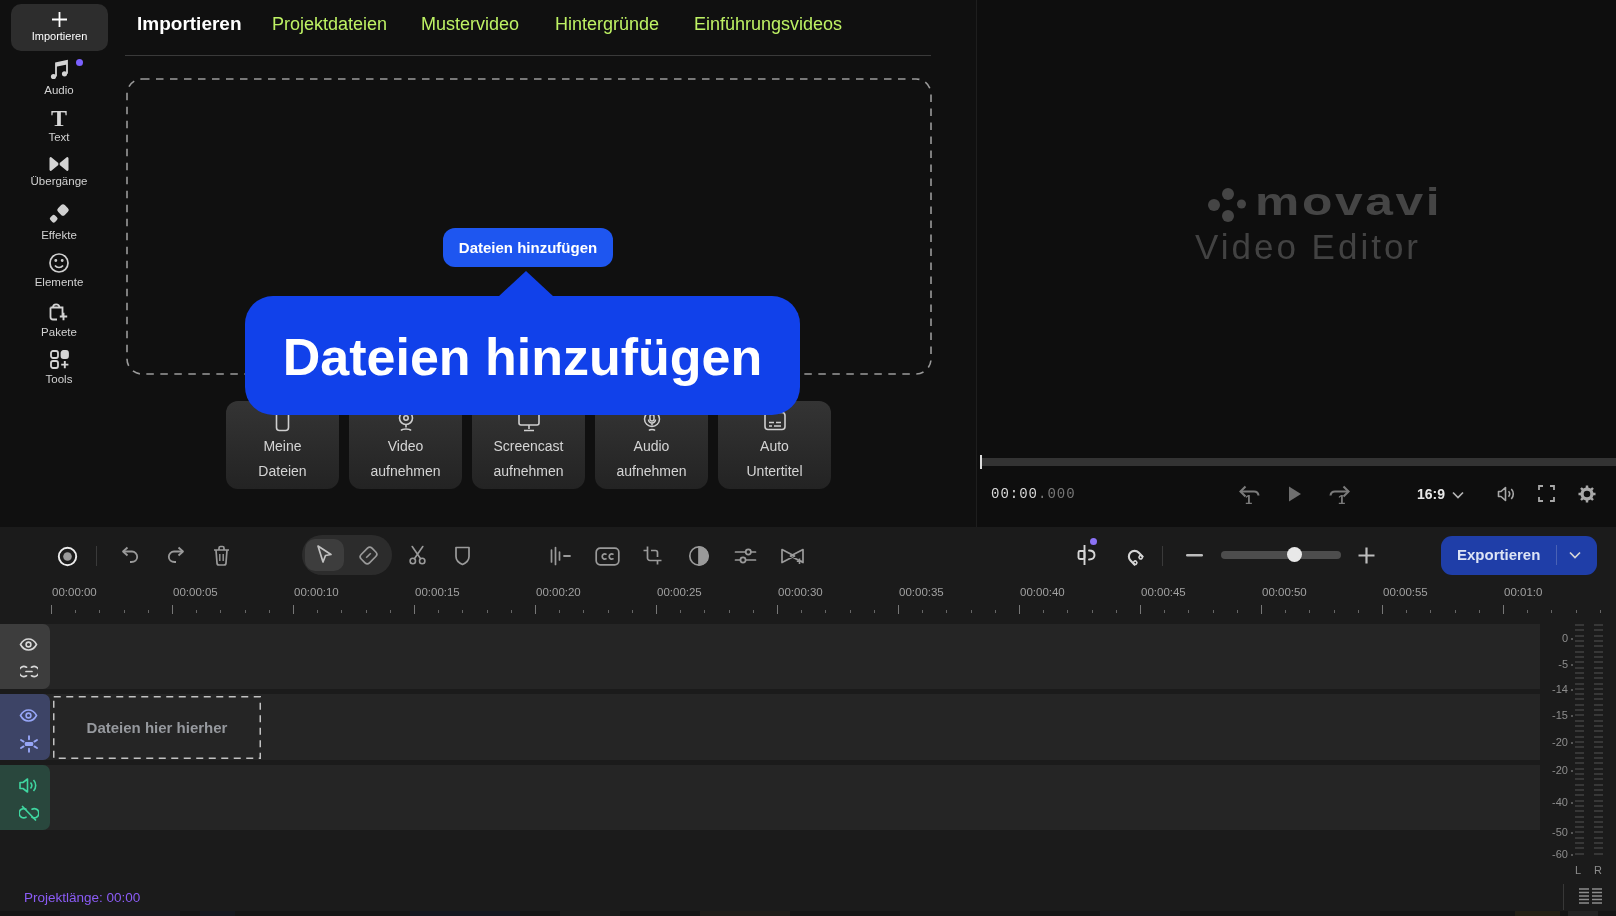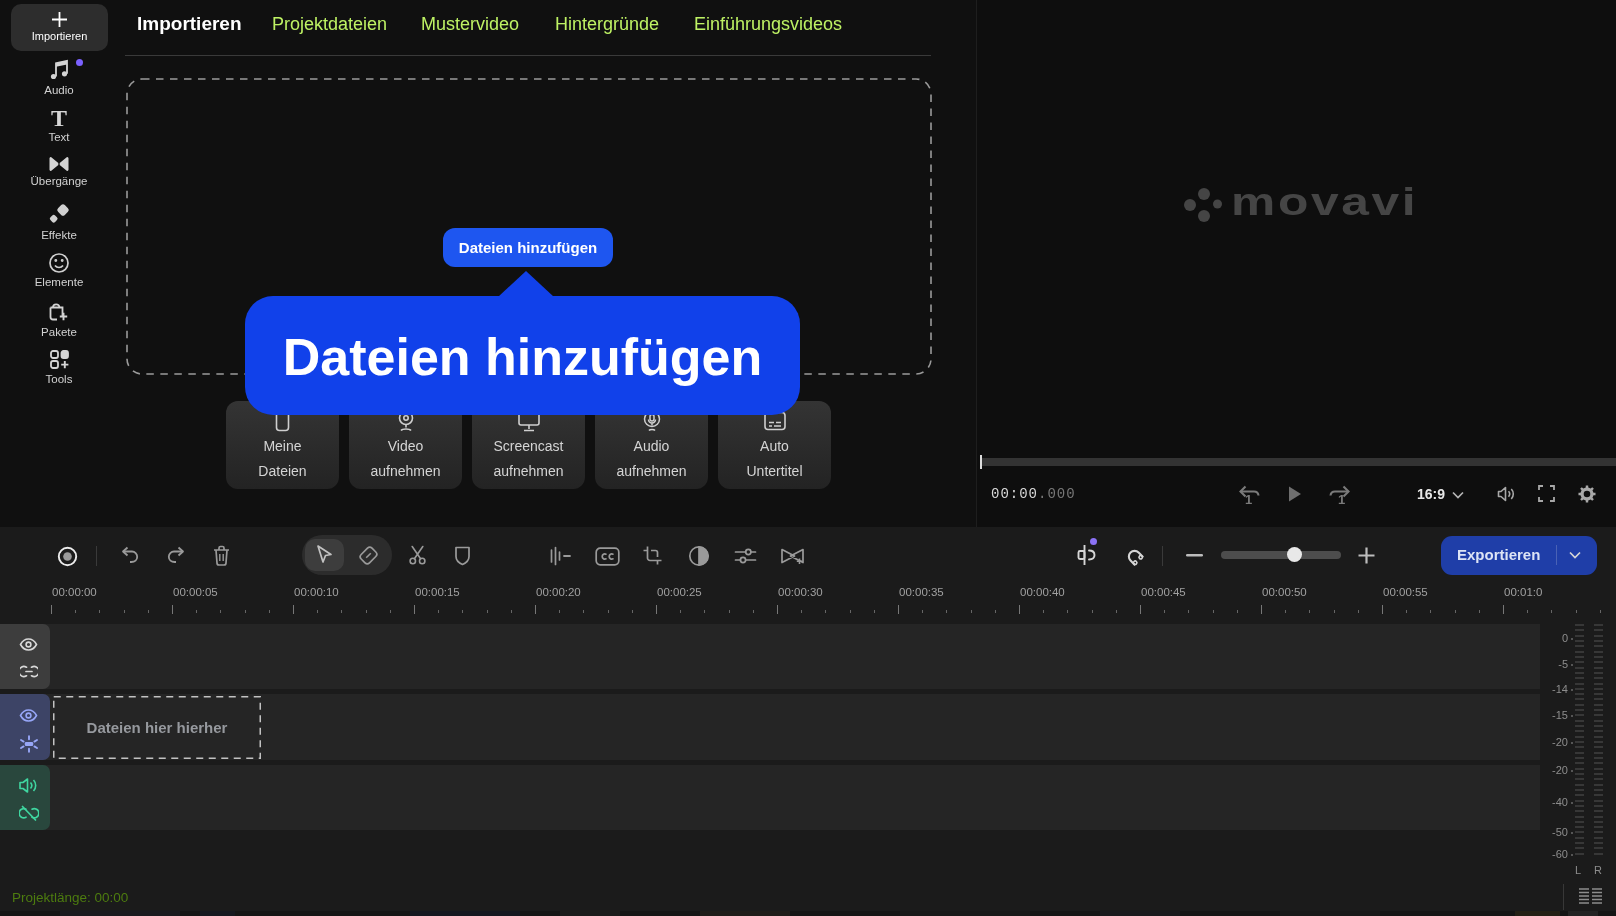--- a/index.html
+++ b/index.html
@@ -40,21 +40,21 @@
 
   
   #pbar { position:absolute; left:980px; top:458px; width:636px; height:8px; background:#333333; }
   #pbar .tick { position:absolute; left:0; top:-3px; width:2px; height:14px; background:#dcdcdc; }
   #timecode { position:absolute; left:991px; top:486px; font-family:"Liberation Mono", monospace; font-size:14px; letter-spacing:1px; color:#d8d8d8; }
   #timecode .ms { color:#777; }
   .pctl { position:absolute; top:485px; }
   #ratio { position:absolute; left:1417px; top:486px; color:#e8e8e8; font-size:14px; font-weight:bold; }
 
   
-  #logo { position:absolute; left:976px; top:180px; width:640px; text-align:center; color:#4a4a4a; }
+  #logo { position:absolute; left:976px; top:180px; width:640px; text-align:center; color:#4a4a4a;padding-left:24px; }
 
   
   #bottom { position:absolute; left:0; top:527px; width:1616px; height:389px; background:#1b1b1b; }
   .tb { position:absolute; top:542px; }
   #pillgrp { position:absolute; left:302px; top:535px; width:90px; height:40px; background:#2c2c2c; border-radius:20px; }
   #pillsel { position:absolute; left:3px; top:4px; width:39px; height:32px; background:#3d3d3d; border-radius:10px; }
 
   
   #zslider { position:absolute; left:1221px; top:551px; width:120px; height:8px; background:#4d4d4d; border-radius:4px; }
   #zthumb { position:absolute; left:66px; top:-4px; width:15px; height:15px; background:#e8e8e8; border-radius:50%; }
@@ -70,21 +70,21 @@
   
   .trow { position:absolute; left:0; width:1540px; background:#252525; }
   .thead { position:absolute; left:0; width:50px; border-radius:0 7px 7px 0; }
 
   #dropclip { position:absolute; left:53px; top:696px; width:208px; height:63px; }
   #dropclip .t { position:absolute; left:0; top:23px; width:100%; text-align:center; color:#96999e; font-size:15px; font-weight:bold; }
 
   
   .mlabel { position:absolute; font-size:11px; color:#8d8d8d; text-align:right; width:20px; }
   .mdot { position:absolute; width:2px; height:2px; background:#555; }
-  #projlen { position:absolute; left:12px; top:890px; color:#4d7c0f; font-size:13.5px; }
+  #projlen { position:absolute; left:24px; top:890px; color:#8b5cf6; font-size:13.5px; }
   #botstrip { position:absolute; left:0; top:911px; width:1616px; height:5px; background:#151515; }
 </style>
 </head>
 <body>
 <div id="app">
   <div id="top"></div>
   <div id="player"></div>
   <div id="sidebar">
     <div id="imp-btn">
       <svg style="margin:6px auto 1px" width="19" height="19" viewBox="0 0 19 19">
@@ -231,20 +231,21 @@
     <div id="logo">
       <div style="height:46px; position:relative;">
         <svg class="abs" style="left:207px; top:7px" width="40" height="36" viewBox="0 0 40 36" fill="#454545">
             <circle cx="21" cy="7" r="6"></circle>
             <circle cx="7" cy="18" r="6"></circle>
             <circle cx="21" cy="29" r="6"></circle>
             <circle cx="34.5" cy="17" r="4.5"></circle>
           </svg>
         <span style="position:absolute; left:255px; top:1px; font-size:38px; font-weight:bold; letter-spacing:2px; color:#454545; transform:scaleX(1.31); transform-origin:0 0;">movavi</span>
       </div>
+      <div style="margin-top:1px; font-size:35px; letter-spacing:3px; color:#424242;">Video Editor</div>
     </div>
     <div id="pbar">
         <div class="tick"></div>
       </div>
     <div id="timecode">00:00<span class="ms">.000</span></div>
     <svg class="pctl" style="left:1237px" width="23" height="19" viewBox="0 0 23 19" fill="none" stroke="#7a7a7a">
         <path d="M3.5 6.5h13.5a4.5 4.5 0 014.5 4" stroke-width="2.1"></path>
         <path d="M8.5 1.5l-5 5 5 5" stroke-width="2.1"></path>
         <text x="8" y="18.5" font-size="13" font-weight="bold" fill="#7a7a7a" stroke="none" font-family="Liberation Sans">1</text>
       </svg>

